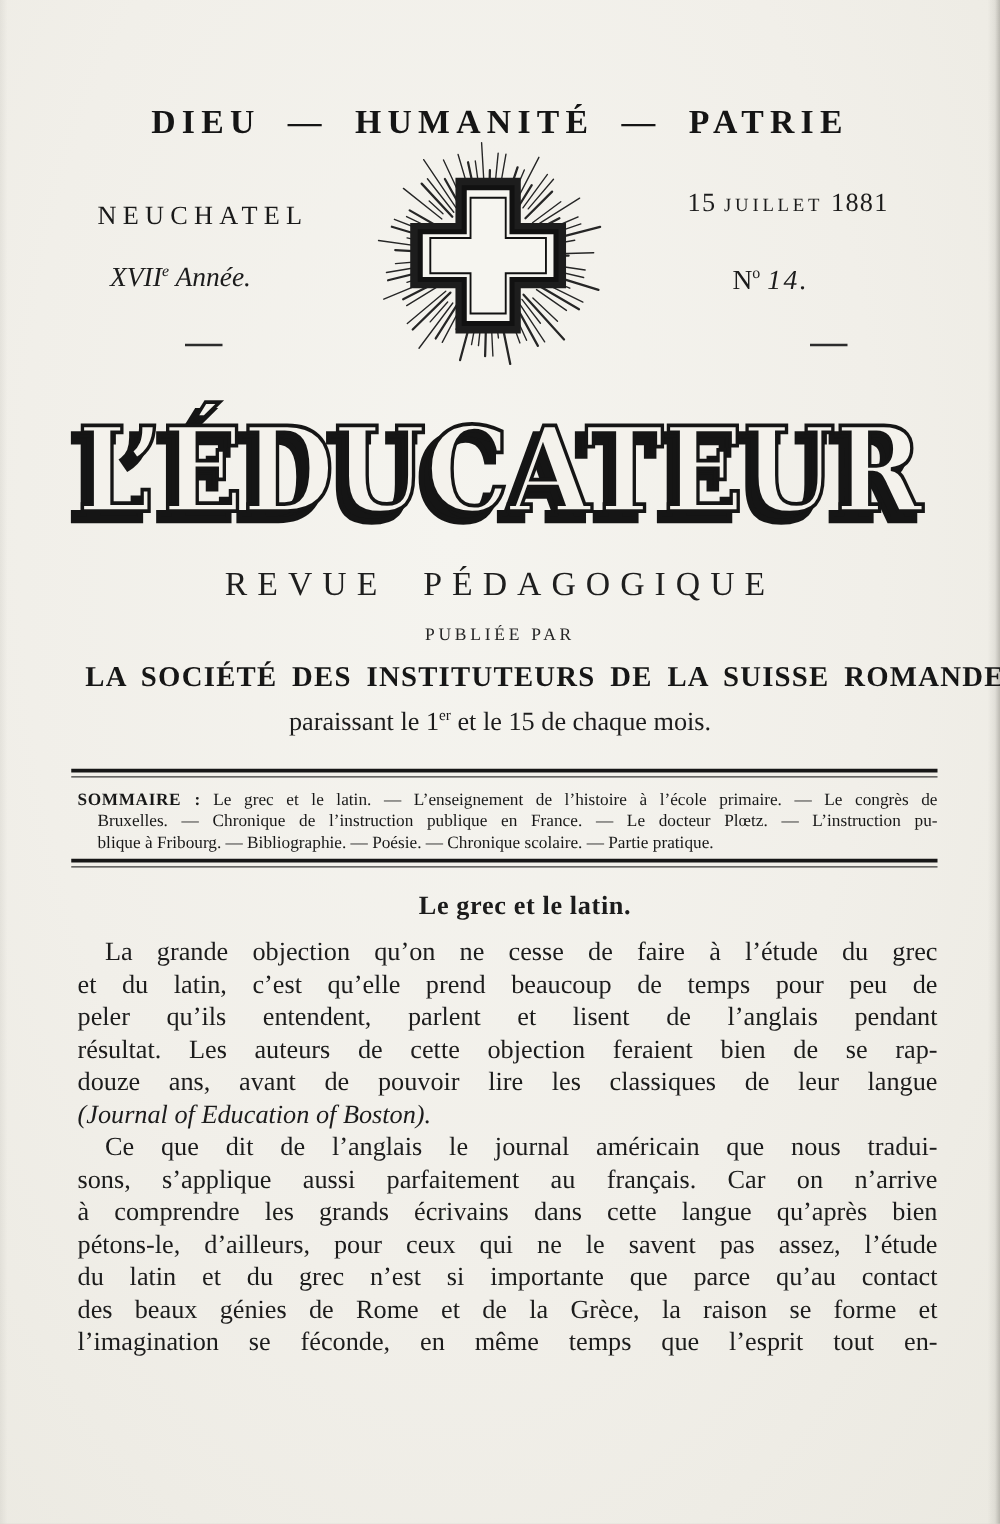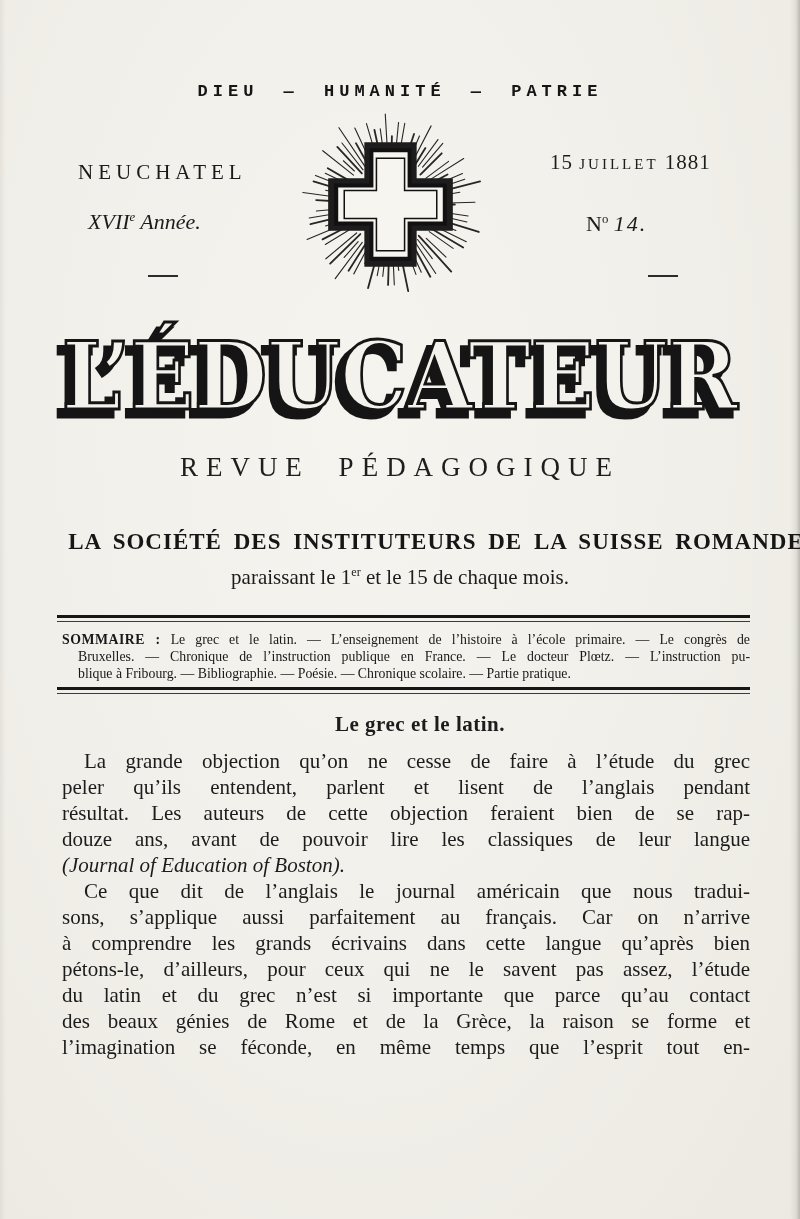--- a/index.html
+++ b/index.html
@@ -17,22 +17,22 @@
       linear-gradient(to left, rgba(90,88,80,0.35) 0px, rgba(120,118,110,0.12) 4px, rgba(0,0,0,0) 10px),
       linear-gradient(to right, rgba(120,118,110,0.10) 0px, rgba(0,0,0,0) 6px),
       radial-gradient(ellipse at 45% 35%, #f5f4ef 0%, #f1efe9 55%, #ebe9e1 100%);
   }
   .abs { position:absolute; }
   .center { left:0; width:800px; text-align:center; }
 
   
   .motto {
     top:82px;
-    font-family:Liberation Mono, monospace;
-    font-weight:bold; font-size:17px; letter-spacing:5px; word-spacing:10px;
+    font-family:Liberation Serif, serif;
+    font-weight:bold; font-size:27px; letter-spacing:5px; word-spacing:10px;
     color:#151515;
   }
   .place {
     left:78px; top:160px;
     font-size:21px; letter-spacing:5px; color:#1a1a1a;
   }
   .issue-date { left:540px; top:150px; font-size:21px; letter-spacing:1px;margin-left:10px; }
   .issue-date .month { font-size:15px; letter-spacing:3px; }
   .edition { left:88px; top:209px; font-size:22px; font-style:italic; }
   .issue-no { left:586px; top:211px; font-size:22px; }
@@ -181,20 +181,21 @@
     <path d="M73,38 H111 V73 H146 V111 H111 V146 H73 V111 H38 V73 H73 Z" fill="#f6f5f0" stroke="#111" stroke-width="4"></path>
     <path d="M78,46 H106 V78 H138 V106 H106 V138 H78 V106 H46 V78 H78 Z" fill="none" stroke="#111" stroke-width="1.5"></path>
   </svg>
 
   <svg class="abs masthead" viewBox="0 0 704 130">
     <text x="345" y="100" text-anchor="middle" textLength="676" lengthAdjust="spacingAndGlyphs" font-family="DejaVu Serif, Liberation Serif, serif" font-weight="bold" font-size="94" fill="#151515" stroke="#151515" stroke-width="5">L’ÉDUCATEUR</text>
     <text x="352" y="93" text-anchor="middle" textLength="676" lengthAdjust="spacingAndGlyphs" font-family="DejaVu Serif, Liberation Serif, serif" font-weight="bold" font-size="94" fill="#f4f2ec" stroke="#151515" stroke-width="3">L’ÉDUCATEUR</text>
   </svg>
 
   <div class="abs center subtitle">REVUE PÉDAGOGIQUE</div>
+  <div class="abs center published-by">PUBLIÉE PAR</div>
   <div class="abs center society">LA SOCIÉTÉ DES INSTITUTEURS DE LA SUISSE ROMANDE</div>
   <div class="abs center frequency">
     <span>paraissant le 1</span><span class="sup">er</span><span> et le 15 de chaque mois.</span>
   </div>
 
   <div class="abs rule rule-top">
     <div class="thick"></div>
     <div class="thin"></div>
   </div>
 
@@ -206,20 +207,21 @@
 
   <div class="abs rule rule-bottom">
     <div class="thick"></div>
     <div class="thin"></div>
   </div>
 
   <div class="abs center article-title">Le grec et le latin.</div>
 
   <div class="abs bodytext">
     <div class="bline first">La grande objection qu’on ne cesse de faire à l’étude du grec</div>
+    <div class="bline">et du latin, c’est qu’elle prend beaucoup de temps pour peu de</div>
     <div class="bline">peler qu’ils entendent, parlent et lisent de l’anglais pendant</div>
     <div class="bline">résultat. Les auteurs de cette objection feraient bien de se rap-</div>
     <div class="bline">douze ans, avant de pouvoir lire les classiques de leur langue</div>
     <div class="bline noj italic">(Journal of Education of Boston).</div>
 
     <div class="bline first">Ce que dit de l’anglais le journal américain que nous tradui-</div>
     <div class="bline">sons, s’applique aussi parfaitement au français. Car on n’arrive</div>
     <div class="bline">à comprendre les grands écrivains dans cette langue qu’après bien</div>
     <div class="bline">pétons-le, d’ailleurs, pour ceux qui ne le savent pas assez, l’étude</div>
     <div class="bline">du latin et du grec n’est si importante que parce qu’au contact</div>

